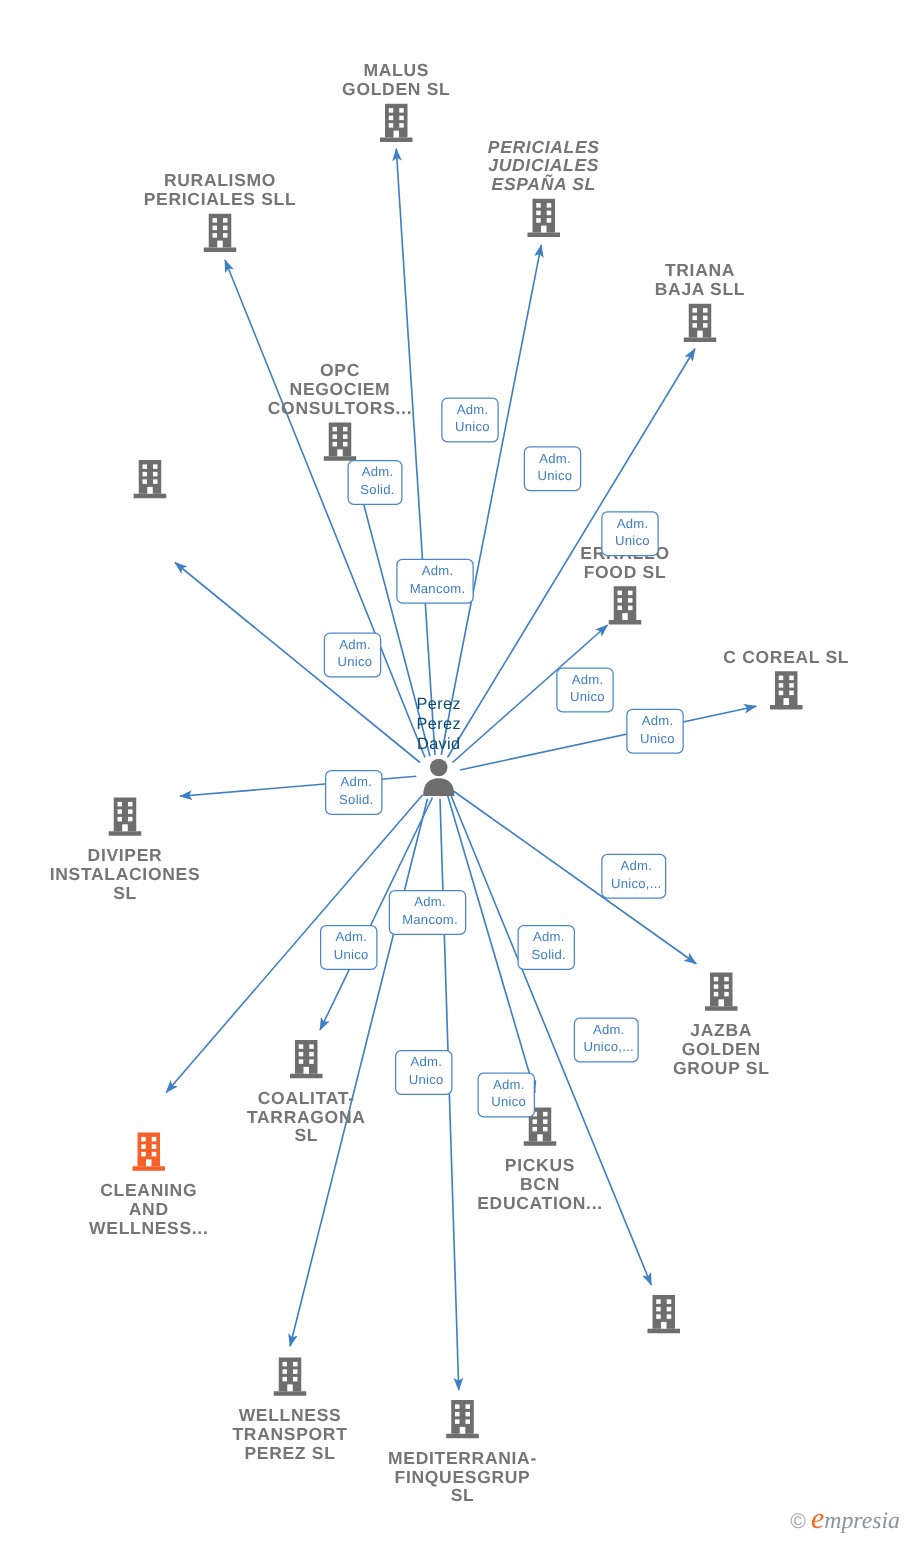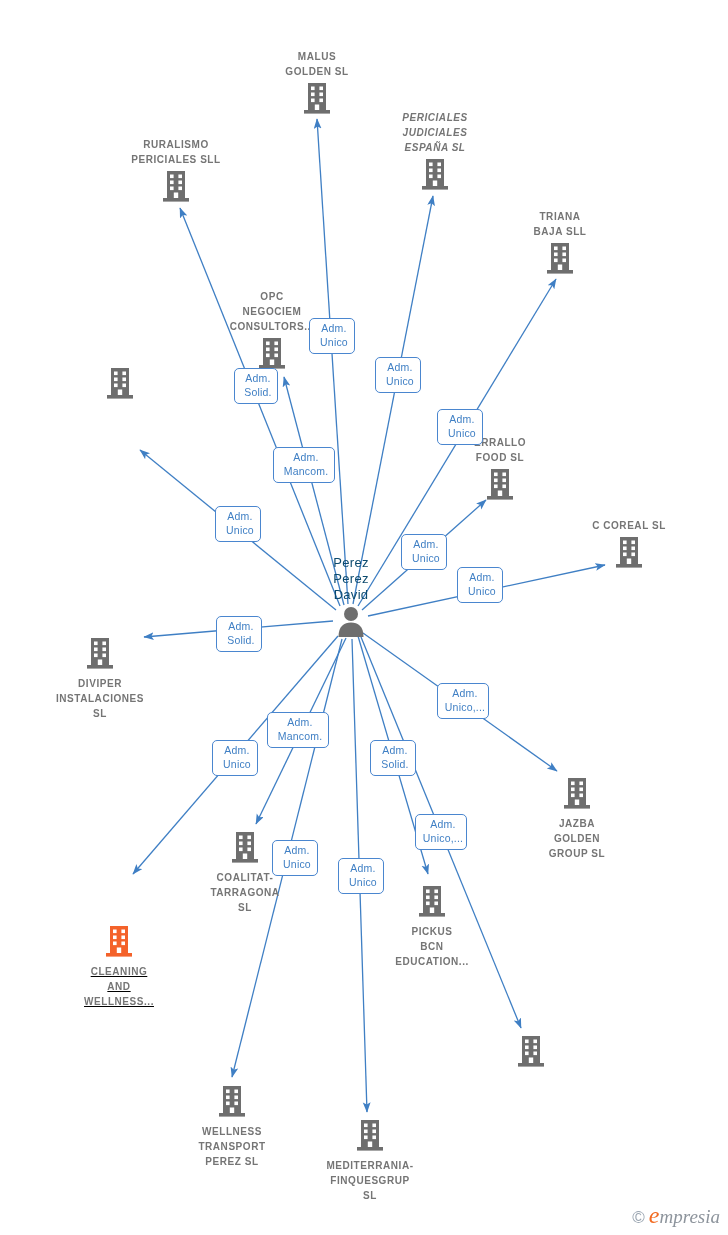--- a/index.html
+++ b/index.html
@@ -30,21 +30,21 @@
     margin-left: -70px;
     text-align: center;
     z-index: 5;
   }
   .node-icon {
     display: block;
     margin: 0 auto;
   }
   .node-label {
     display: block;
-    font-size: 10px;
+    font-size: 14px;
     line-height: 15px;
     letter-spacing: 0.55px;
     color: #757575;
     font-weight: bold;
     white-space: pre-line;
   }
   .node.label-above .node-label { margin-bottom: 2px; }
   .node.label-below .node-label { margin-top: 2px; }
   .person-label {
     font-weight: normal;
@@ -60,20 +60,21 @@
     border: 1.3px solid #4a86cf;
     border-radius: 5px;
     color: #3f7fc4;
     font-size: 10.5px;
     line-height: 13.5px;
     text-align: center;
     padding: 3px 0 4px 4px;
     white-space: pre-line;
     z-index: 8;
     letter-spacing: 0.2px;
+    margin-left: 44px;
   }
   .watermark {
     position: absolute;
     right: 8px;
     bottom: 8px;
     display: flex;
     align-items: baseline;
     gap: 4px;
     z-index: 10;
   }
@@ -288,21 +289,21 @@
             <rect x="9" y="11.5" width="3.6" height="3.6" fill="#ffffff"></rect>
             <rect x="17.4" y="11.5" width="3.6" height="3.6" fill="#ffffff"></rect>
             <rect x="9" y="17.5" width="3.6" height="3.6" fill="#ffffff"></rect>
             <rect x="17.4" y="17.5" width="3.6" height="3.6" fill="#ffffff"></rect>
             <rect x="12.8" y="23.5" width="4.4" height="5.5" fill="#ffffff"></rect>
           </svg></span>
         <span class="node-label">COALITAT-
 TARRAGONA
 SL</span>
       </div>
-      <div class="node label-below" style="left: 119px; top: 924px; text-decoration: underline;">
+      <div class="node label-below" style="left: 119px; top: 904px;">
         <span class="node-icon"><svg width="30" height="34" viewBox="0 0 30 34">
             <rect x="6" y="2" width="18" height="27" fill="#f4622a"></rect>
             <rect x="2" y="29" width="26" height="3.6" fill="#f4622a"></rect>
             <rect x="9" y="5.5" width="3.6" height="3.6" fill="#ffffff"></rect>
             <rect x="17.4" y="5.5" width="3.6" height="3.6" fill="#ffffff"></rect>
             <rect x="9" y="11.5" width="3.6" height="3.6" fill="#ffffff"></rect>
             <rect x="17.4" y="11.5" width="3.6" height="3.6" fill="#ffffff"></rect>
             <rect x="9" y="17.5" width="3.6" height="3.6" fill="#ffffff"></rect>
             <rect x="17.4" y="17.5" width="3.6" height="3.6" fill="#ffffff"></rect>
             <rect x="12.8" y="23.5" width="4.4" height="5.5" fill="#ffffff"></rect>

